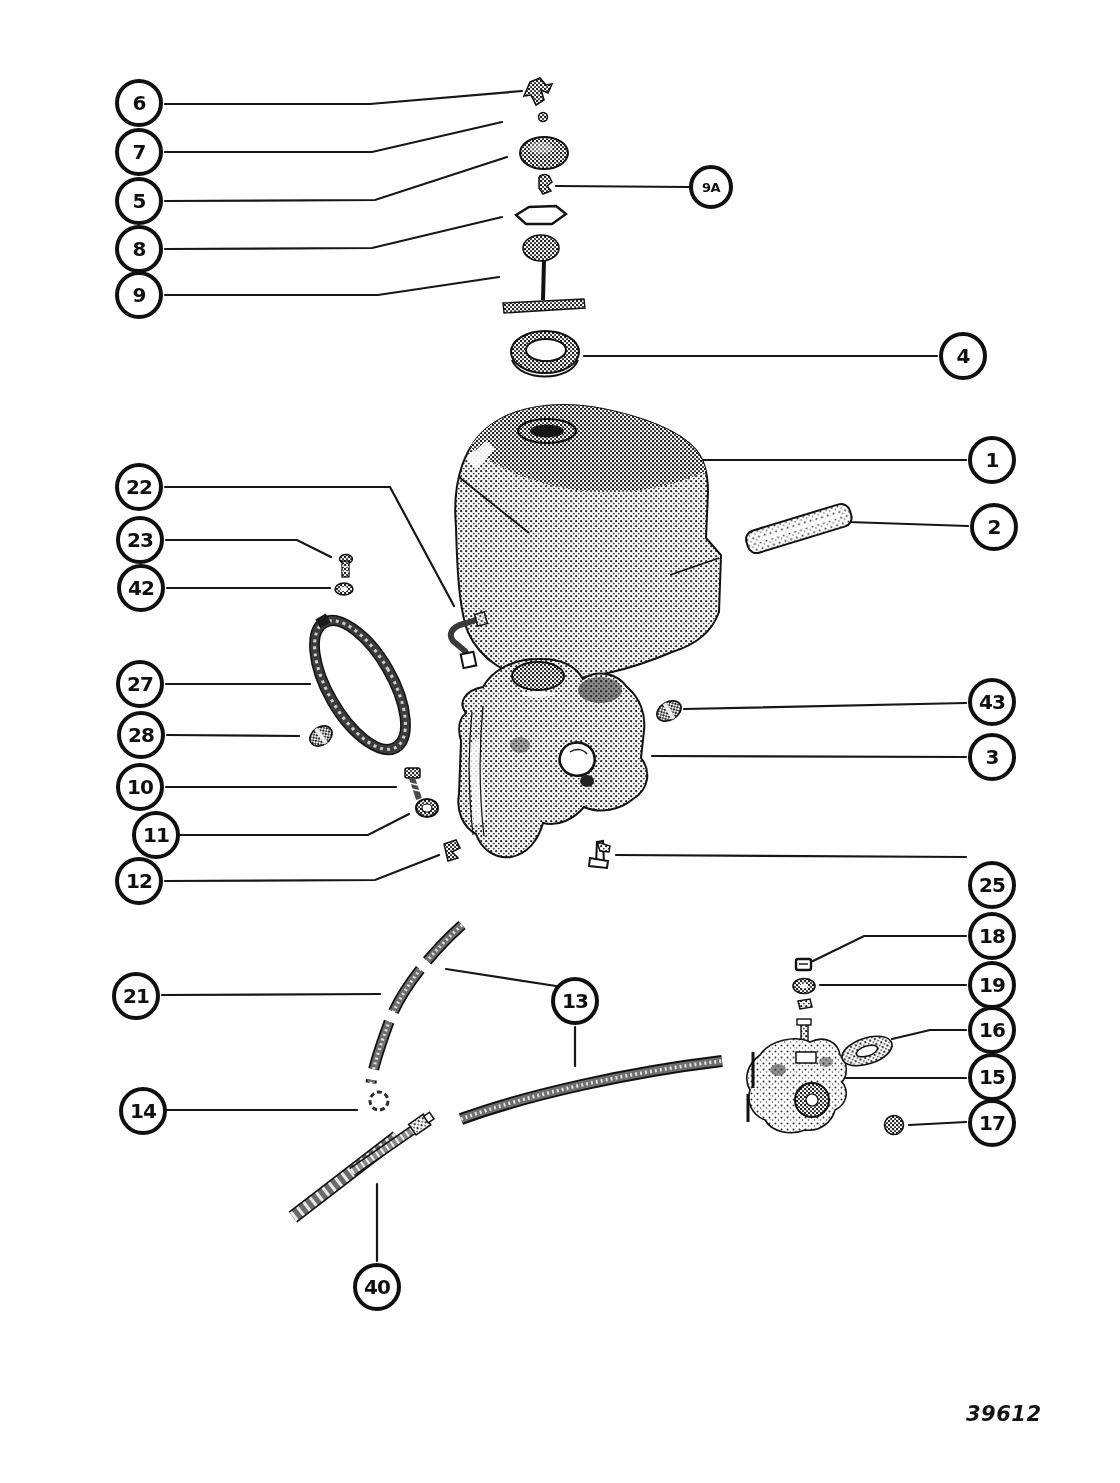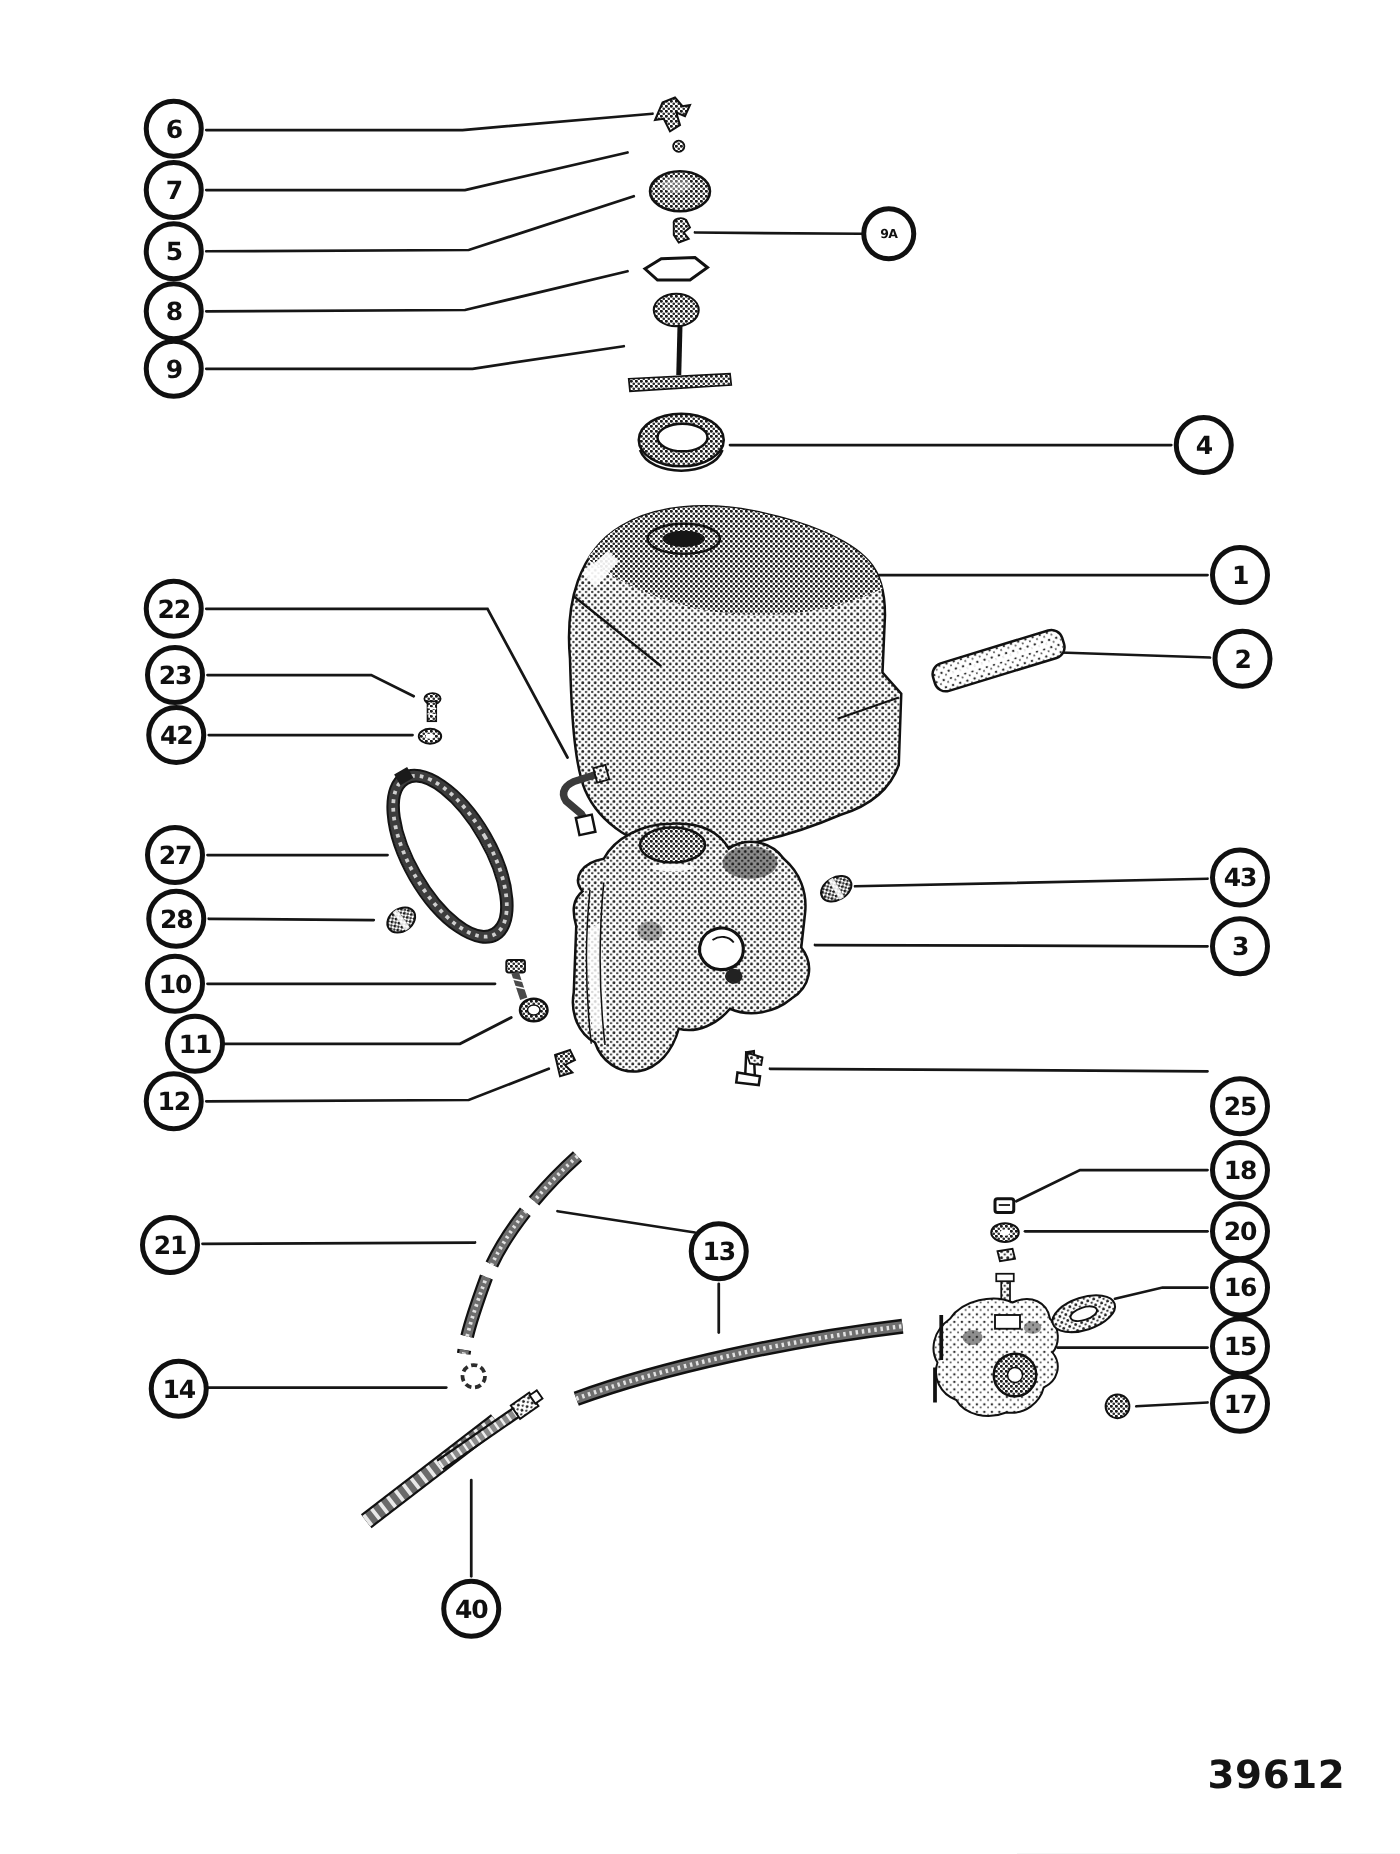--- a/index.html
+++ b/index.html
@@ -8,24 +8,24 @@
     font-family:"DejaVu Sans","Liberation Sans",sans-serif;overflow:hidden;
   }
   .art{position:absolute;left:0;top:0;}
   .callout{
     position:absolute;width:48px;height:48px;box-sizing:border-box;
     border:4px solid #101010;border-radius:50%;background:#ffffff;
     display:flex;align-items:center;justify-content:center;
     font-weight:bold;font-size:20px;color:#101010;letter-spacing:-1px;
     z-index:5;
   }
-  .callout.small{width:44px;height:44px;font-size:10px;letter-spacing:-0.5px;}
+  .callout.small{width:44px;height:44px;font-size:13px;letter-spacing:-0.5px;}
   .drawing-number{
-    position:absolute;font-weight:bold;font-size:31px;color:#141414;
-    letter-spacing:0.5px;z-index:5;
+    position:absolute;font-weight:bold;font-size:21px;color:#141414;
+    letter-spacing:0.5px;z-index:5;font-style:italic;
   }
 </style>
 </head>
 <body>
 
 <div class="page">
 
   <svg class="art" width="1120" height="1483" viewBox="0 0 1120 1483">
     <defs>
       <pattern id="htA" width="4" height="4" patternUnits="userSpaceOnUse">
@@ -312,21 +312,21 @@
   <div class="callout" style="left:968px;top:733px">
       <span>3</span>
     </div>
   <div class="callout" style="left:968px;top:861px">
       <span>25</span>
     </div>
   <div class="callout" style="left:968px;top:912px">
       <span>18</span>
     </div>
   <div class="callout" style="left:968px;top:961px">
-      <span>20</span>
+      <span>19</span>
     </div>
   <div class="callout" style="left:968px;top:1006px">
       <span>16</span>
     </div>
   <div class="callout" style="left:968px;top:1053px">
       <span>15</span>
     </div>
   <div class="callout" style="left:968px;top:1099px">
       <span>17</span>
     </div>

